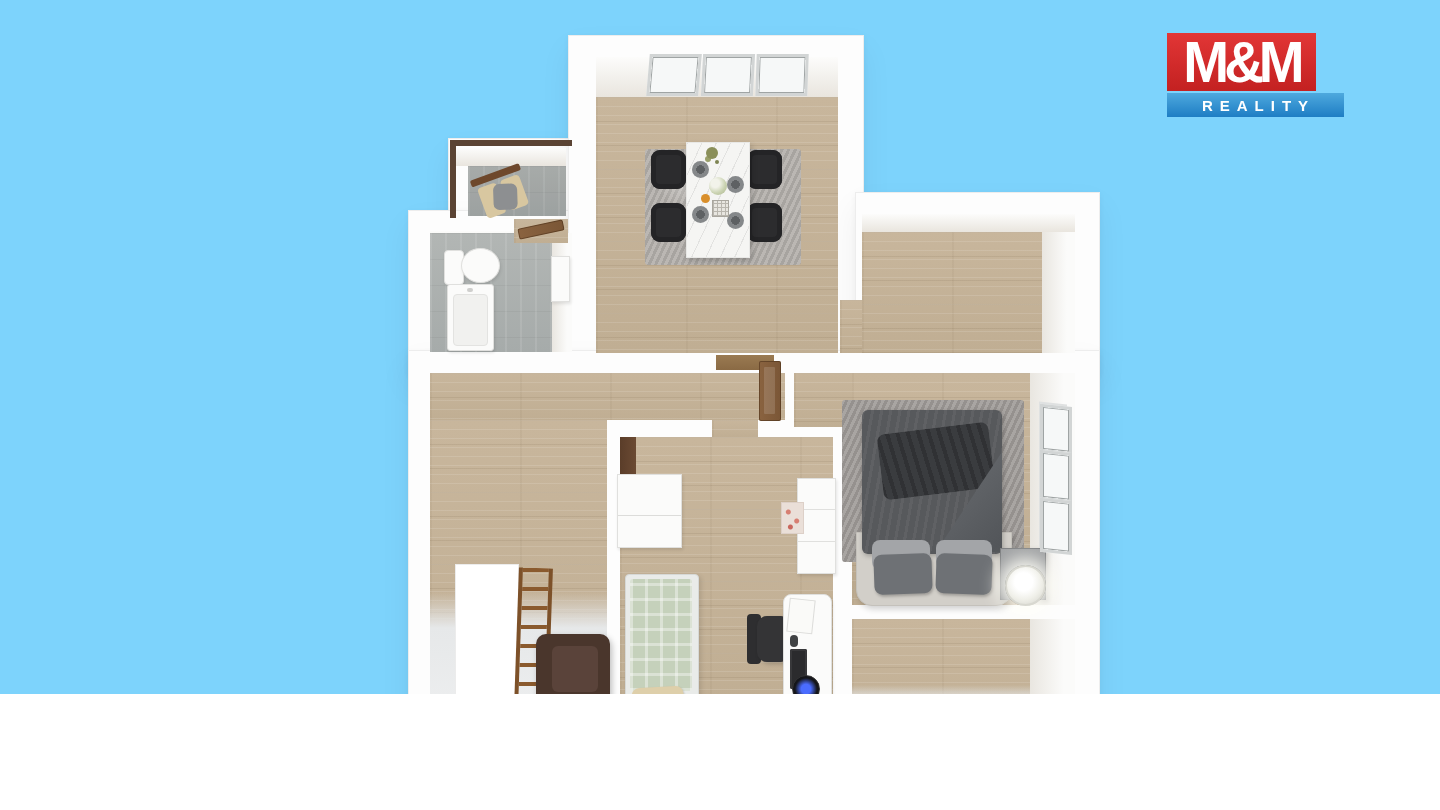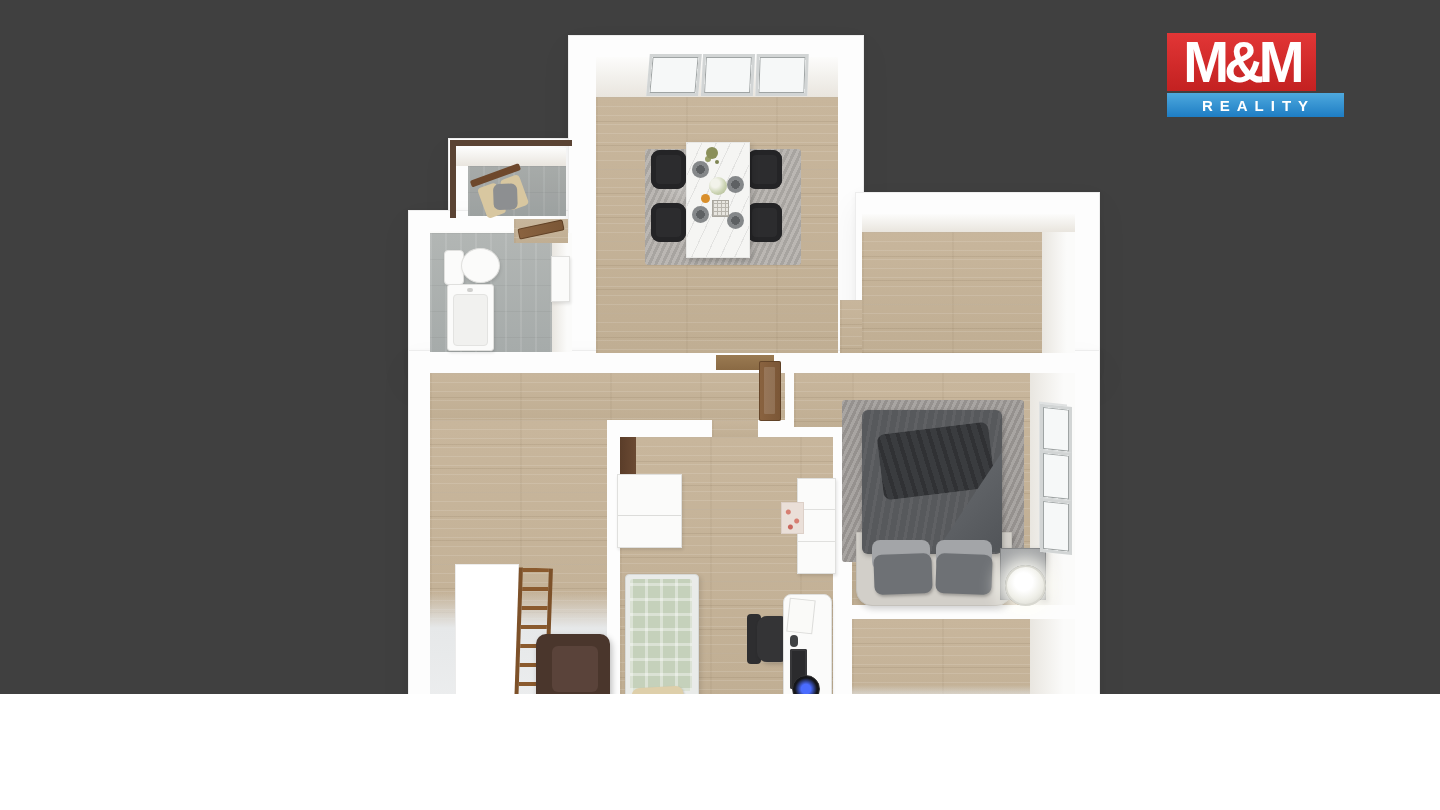--- a/index.html
+++ b/index.html
@@ -1,16 +1,16 @@
 <!DOCTYPE html>
 <html style="--logo-red: #d32b2b; --logo-blue: #2f8fcd; --wall: #fdfdfd; --wood: #c8b69c; --tile: #b2b6b4; --hall-floor: #eceeef; --rug: #a09c99; --duvet: #57595c; --kid-bed-green: #c5d1bb; --leather: #4a362c; --door: #7a5636; --marble: #f5f5f3;"><head>
 <meta charset="utf-8">
 <style>
   html,body{margin:0;padding:0;background:#fff;}
-  .stage{position:relative;width:1440px;height:694px;background:#404040;overflow:hidden;
+  .stage{position:relative;width:1440px;height:694px;background:#7dd3fc;overflow:hidden;
          font-family:"Liberation Sans", sans-serif;text-align:right;}
 
   .abs{position:absolute;}
 
   
   .wall{position:absolute;background:var(--wall,#fdfdfd);border:1px solid #ededed;
         box-shadow:0 14px 30px rgba(0,0,0,.055), 0 2px 6px rgba(0,0,0,.045);}
   .wall-trim{position:absolute;}
 
   

